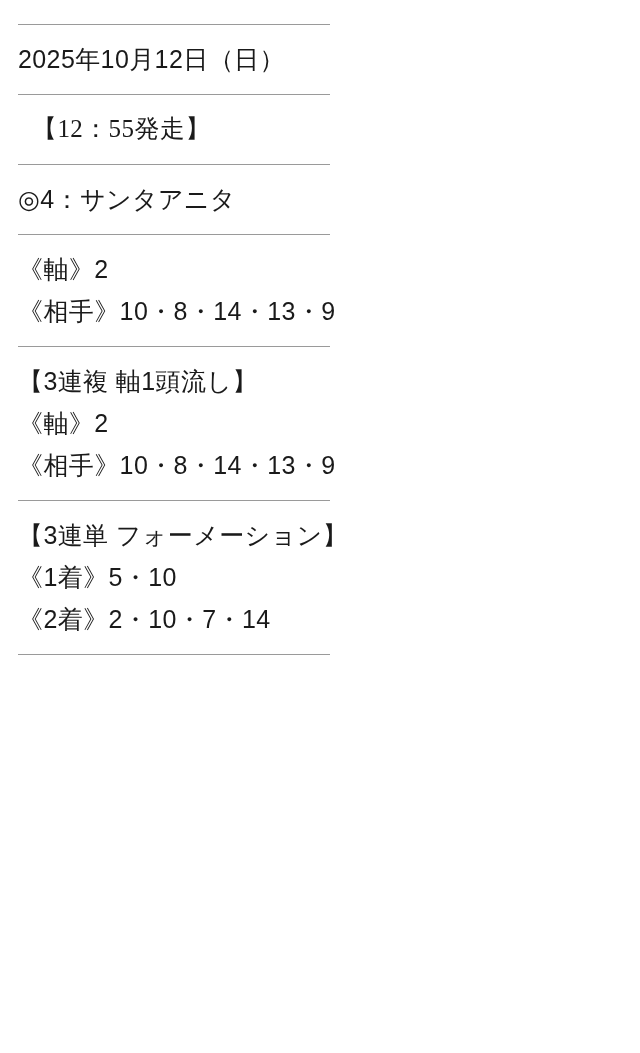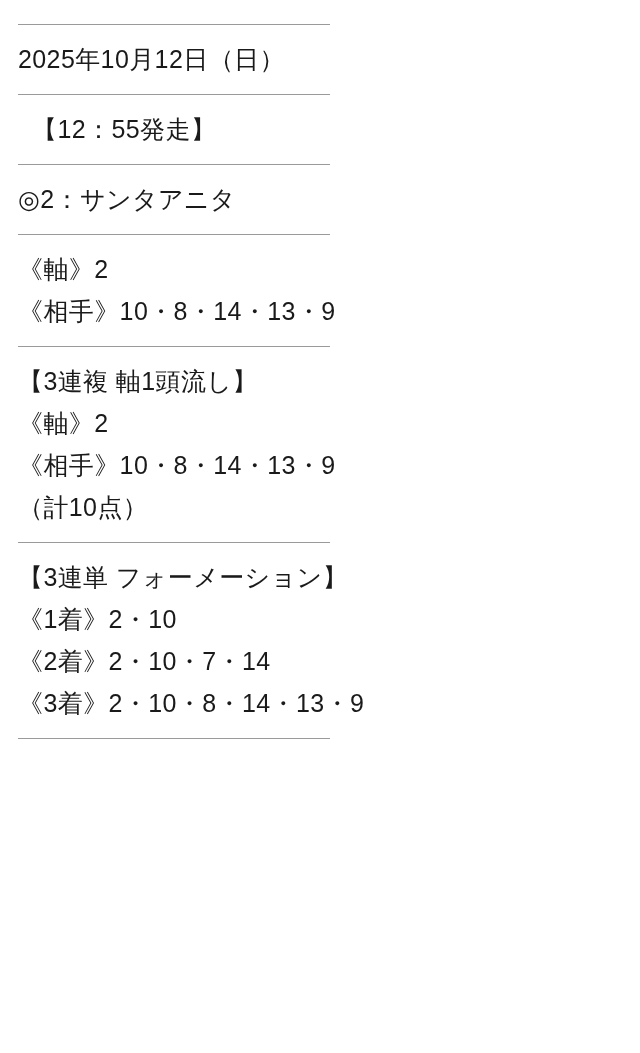--- a/index.html
+++ b/index.html
@@ -32,20 +32,21 @@
   }
   .line {
     font-size: 25px;
     line-height: 42px;
     letter-spacing: 0.4px;
     white-space: nowrap;
     color: #1a1a1a;
   }
   .line.indent {
     padding-left: 14px;
+    font-family: Liberation Serif, serif;
   }
   .sp-top-1 { height: 24px; }
   .sp-after-rule { height: 13px; }
   .sp-before-rule { height: 14px; }
 </style>
 </head>
 <body>
 
 <div class="page">
 
@@ -64,50 +65,48 @@
   <div class="sp-after-rule"></div>
   <div class="block">
     <div class="line indent">【12：55発走】</div>
   </div>
   <div class="sp-before-rule"></div>
 
   <div class="divider"></div>
 
   <div class="sp-after-rule"></div>
   <div class="block">
-    <div class="line">◎2：サンタアニタ</div>
+    <div class="line">◎4：サンタアニタ</div>
   </div>
   <div class="sp-before-rule"></div>
 
   <div class="divider"></div>
 
   <div class="sp-after-rule"></div>
   <div class="block">
     <div class="line">《軸》2</div>
     <div class="line">《相手》10・8・14・13・9</div>
   </div>
   <div class="sp-before-rule"></div>
 
   <div class="divider"></div>
 
   <div class="sp-after-rule"></div>
   <div class="block">
     <div class="line">【3連複 軸1頭流し】</div>
     <div class="line">《軸》2</div>
     <div class="line">《相手》10・8・14・13・9</div>
-    <div class="line">（計10点）</div>
   </div>
   <div class="sp-before-rule"></div>
 
   <div class="divider"></div>
 
   <div class="sp-after-rule"></div>
   <div class="block">
     <div class="line">【3連単 フォーメーション】</div>
-    <div class="line">《1着》2・10</div>
+    <div class="line">《1着》5・10</div>
     <div class="line">《2着》2・10・7・14</div>
-    <div class="line">《3着》2・10・8・14・13・9</div>
   </div>
   <div class="sp-before-rule"></div>
 
   <div class="divider"></div>
 
 </div>
 
 </body></html>

